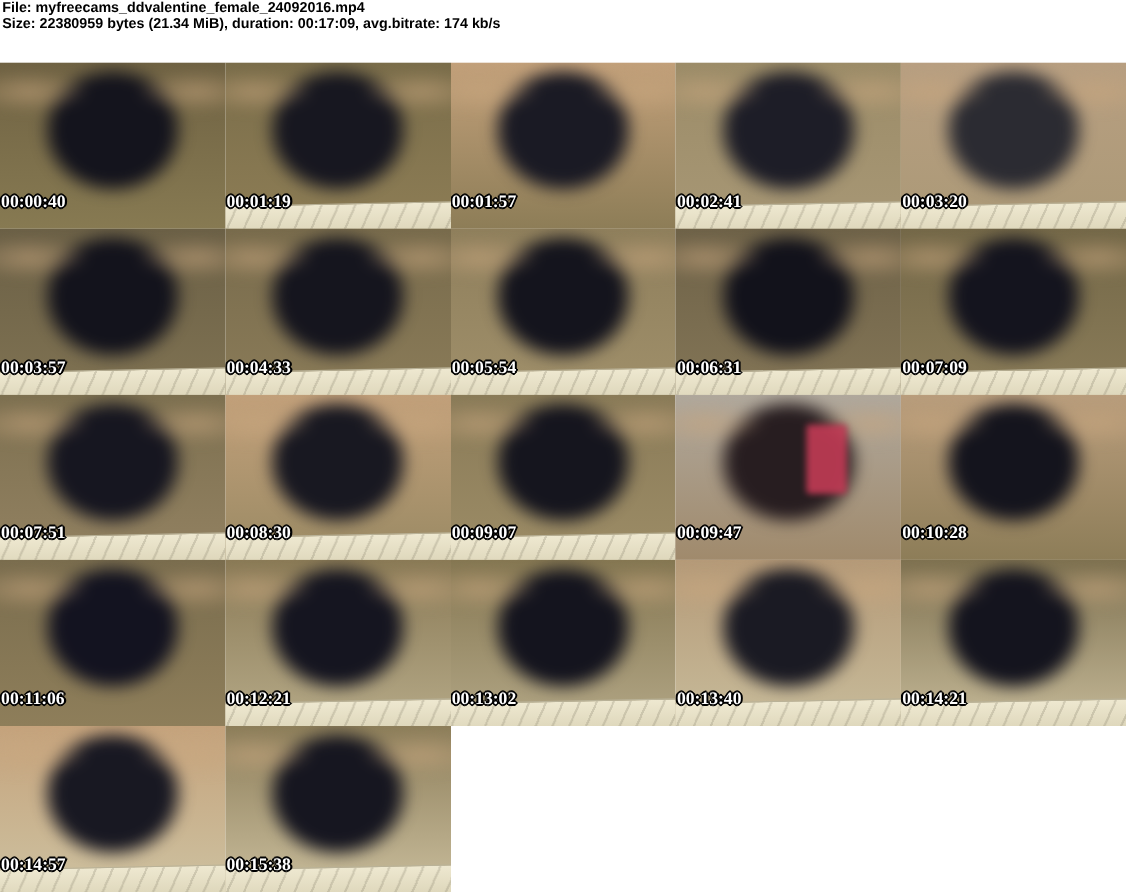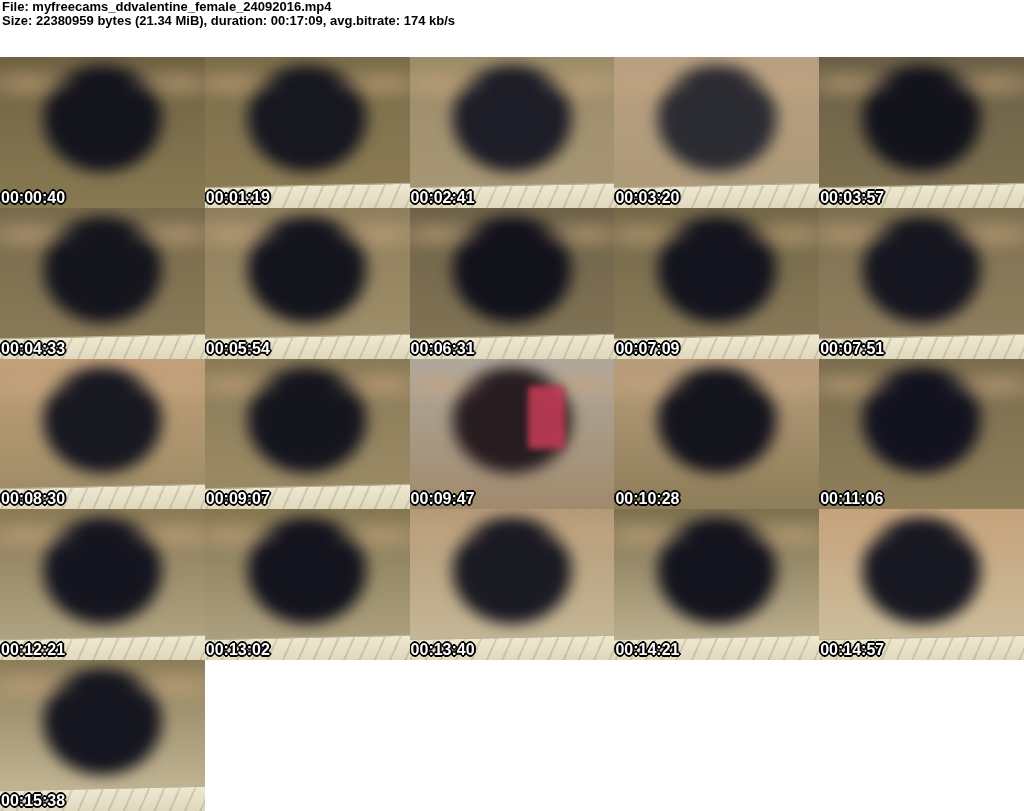--- a/index.html
+++ b/index.html
@@ -74,23 +74,23 @@
     height: 42%;
     left: 58%;
     top: 18%;
     border-radius: 3px;
     filter: blur(3px);
     opacity: 0.9;
   }
   .ts {
     position: absolute;
     left: 1px;
-    bottom: 2px;
+    bottom: 16px;
     color: #ffffff;
-    font-family: Liberation Sans, sans-serif;
+    font-family: Liberation Serif, serif;
     font-weight: bold;
     font-size: 16px;
     line-height: 16px;
     letter-spacing: 0px;
     text-shadow:
       -1px -1px 0 #000, 1px -1px 0 #000,
       -1px  1px 0 #000, 1px  1px 0 #000,
        0   -2px 0 #000, 0    2px 0 #000,
       -2px  0   0 #000, 2px  0   0 #000;
   }
@@ -112,20 +112,25 @@
     <span class="ts">00:00:40</span>
   </div>
 
   <div class="thumb" style="--top: #7a6d4a; --bottom: #8d7d55; --fig: #171720;">
     <div class="figure"></div>
 
     <div class="strip"></div>
     <span class="ts">00:01:19</span>
   </div>
 
+  <div class="thumb" style="--top: #c2a07a; --bottom: #8d7d57; --fig: #1a1a24;">
+    <div class="figure"></div>
+
+    <span class="ts">00:01:57</span>
+  </div>
 
   <div class="thumb" style="--top: #9c8c68; --bottom: #a79775; --fig: #1d1d27;">
     <div class="figure"></div>
 
     <div class="strip"></div>
     <span class="ts">00:02:41</span>
   </div>
 
   <div class="thumb" style="--top: #b89f81; --bottom: #ab9977; --fig: #2b2b32;">
     <div class="figure"></div>

